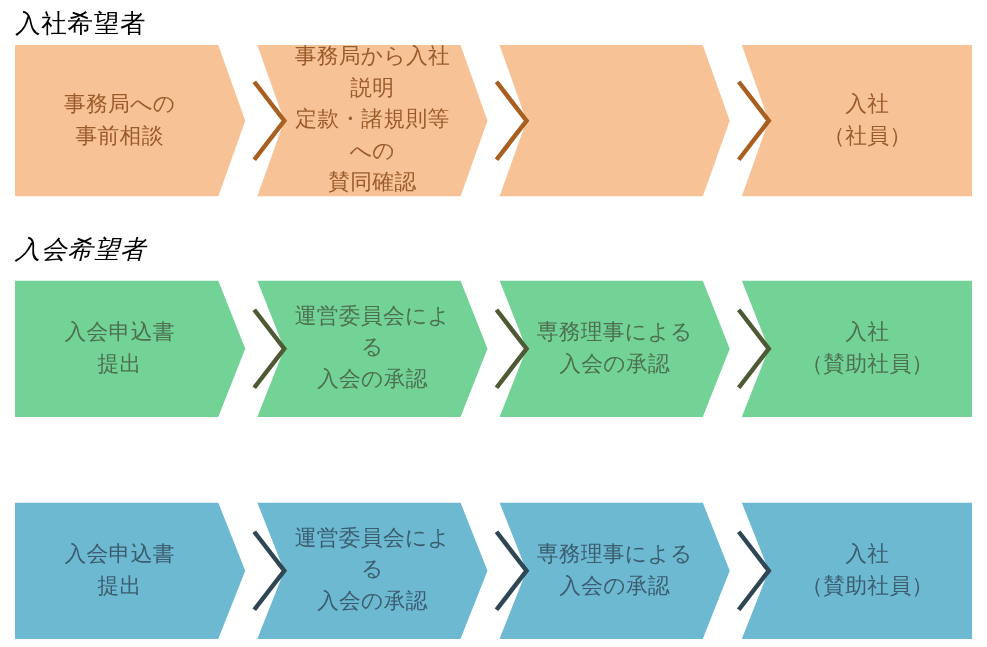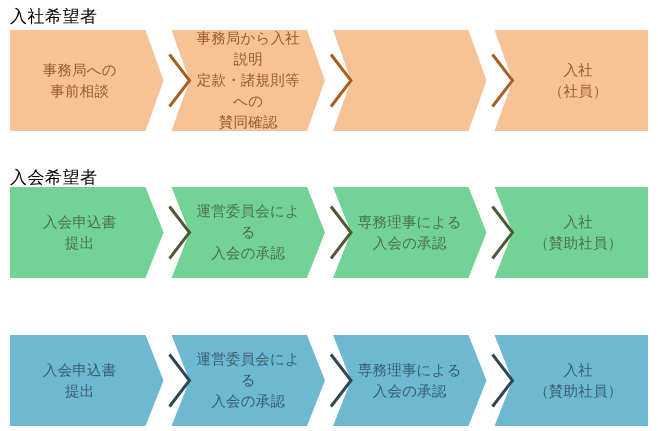--- a/index.html
+++ b/index.html
@@ -93,21 +93,21 @@
         <div class="chev-label" style="left: 14px; top: 0px; width: 131.5px; height: 101px;">事務局への
 事前相談</div>
         <div class="chev-label" style="left: 189.5px; top: 0px; width: 117.5px; height: 101px;">事務局から入社説明
 定款・諸規則等への
 賛同確認</div>
         <div class="chev-label" style="left: 512.5px; top: 0px; width: 131.5px; height: 101px;">入社
 （社員）</div>
       </div>
     </div>
     <div class="row r2" style="top: 0px;">
-      <div class="row-label" style="top: 167px;">入会希望者</div>
+      <div class="row-label" style="top: 157px; font-style: italic;">入会希望者</div>
       <div class="band" style="top: 187px; height: 91px;">
         <svg width="658" height="91" viewBox="0 0 658 91">
           <path d="M 10 0 L 10 91 L 145.5 91 L 163.5 45.5 L 145.5 0 Z" fill="#73D296"></path>
           <path d="M 171.5 0 L 189.5 45.5 L 171.5 91 L 307 91 L 325 45.5 L 307 0 Z" fill="#73D296"></path>
           <path d="M 169.5 19.5 L 189.5 45.5 L 169.5 71.5" fill="none" stroke="#4E5A33" stroke-width="3" stroke-linecap="butt" stroke-linejoin="miter"></path>
           <path d="M 333 0 L 351 45.5 L 333 91 L 468.5 91 L 486.5 45.5 L 468.5 0 Z" fill="#73D296"></path>
           <path d="M 331 19.5 L 351 45.5 L 331 71.5" fill="none" stroke="#4E5A33" stroke-width="3" stroke-linecap="butt" stroke-linejoin="miter"></path>
           <path d="M 494.5 0 L 512.5 45.5 L 494.5 91 L 648 91 L 648 0 Z" fill="#73D296"></path>
           <path d="M 492.5 19.5 L 512.5 45.5 L 492.5 71.5" fill="none" stroke="#4E5A33" stroke-width="3" stroke-linecap="butt" stroke-linejoin="miter"></path>
         </svg>

